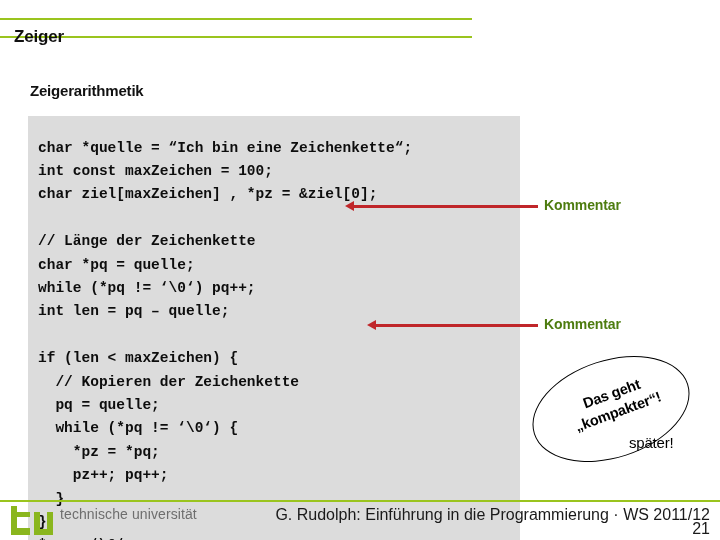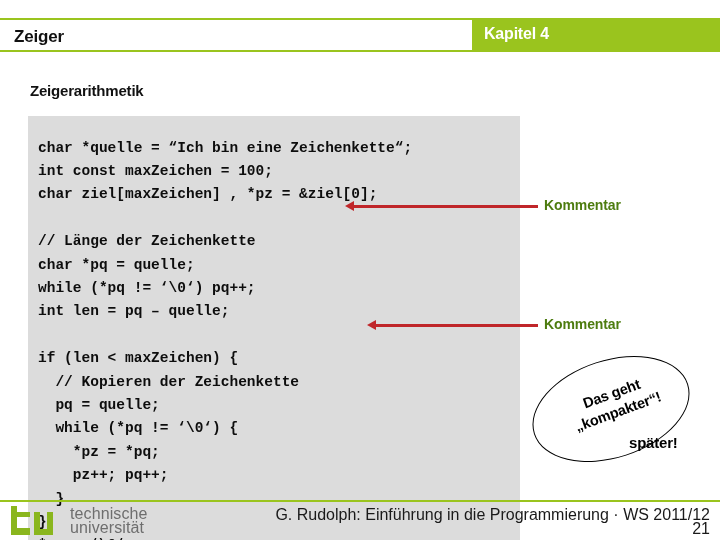--- a/index.html
+++ b/index.html
@@ -21,21 +21,21 @@
     left: 0;
     top: 18px;
     width: 720px;
     height: 34px;
   }
   #header-left {
     position: absolute;
     left: 0;
     top: 0;
     width: 472px;
-    height: 34px;
+    height: 20px;
     background: #ffffff;
     border-top: 2px solid #9ac41e;
     border-bottom: 2px solid #9ac41e;
     box-sizing: border-box;
   }
   #header-title {
     position: absolute;
     left: 14px;
     top: 7px;
     font-size: 17px;
@@ -155,21 +155,21 @@
     line-height: 19px;
     text-align: center;
     letter-spacing: -0.2px;
   }
 
   #later-note {
     position: absolute;
     left: 629px;
     top: 434px;
     font-size: 15px;
-    font-weight: bold;
+    font-weight: normal;
     color: #000000;
     letter-spacing: -0.2px;
   }
 
   
   #footer-rule {
     position: absolute;
     left: 0;
     top: 500px;
     width: 720px;
@@ -185,23 +185,23 @@
   }
   #logo-mark {
     position: absolute;
     left: 0;
     top: 0;
     width: 44px;
     height: 30px;
   }
   #logo-text {
     position: absolute;
-    left: 60px;
+    left: 50px;
     top: 1px;
-    font-size: 16px;
+    font-size: 14px;
     line-height: 14px;
     color: #6e6e6e;
     letter-spacing: 0.1px;
   }
   #footer-right {
     position: absolute;
     right: 10px;
     top: 508px;
     text-align: right;
     font-size: 16px;
@@ -211,23 +211,20 @@
   #page-number {
     display: block;
   }
 </style>
 </head>
 <body>
 
 <div id="header">
   <div id="header-left">
     <div id="header-title">Zeiger</div>
-  </div>
-  <div id="header-right">
-    <div id="chapter-label">Kapitel 4</div>
   </div>
 </div>
 
 <div id="section-heading">Zeigerarithmetik</div>
 
 <div id="code-block">
   <pre id="code-text">char *quelle = “Ich bin eine Zeichenkette“;
 int const maxZeichen = 100;
 char ziel[maxZeichen] , *pz = &amp;ziel[0];
 

